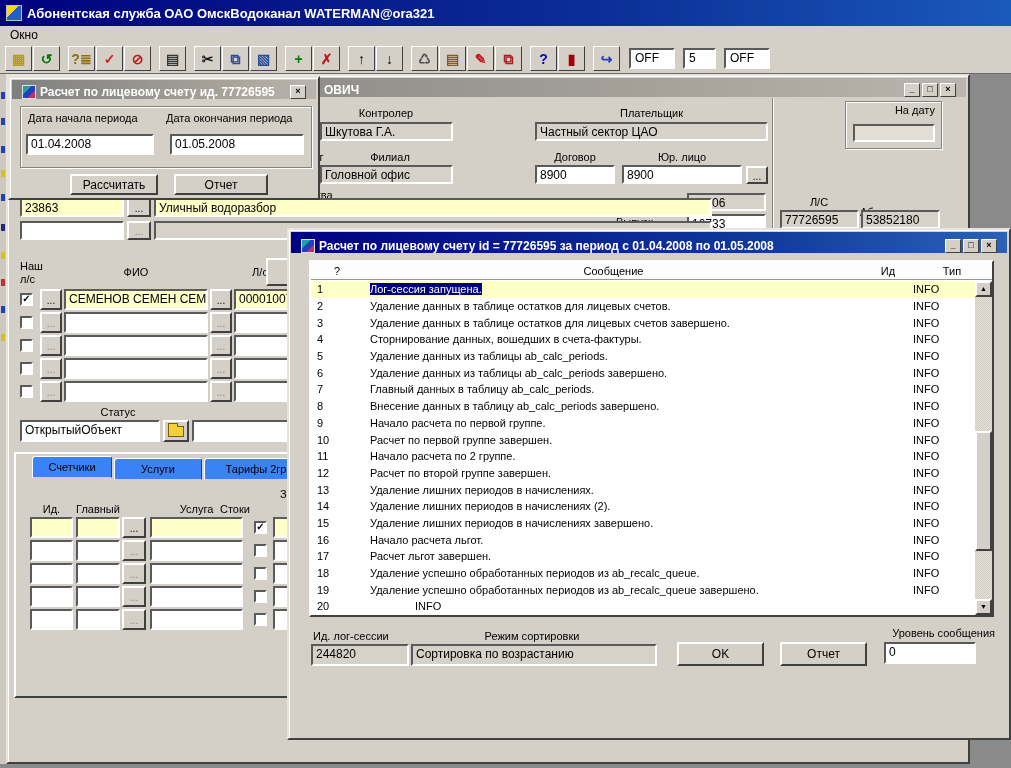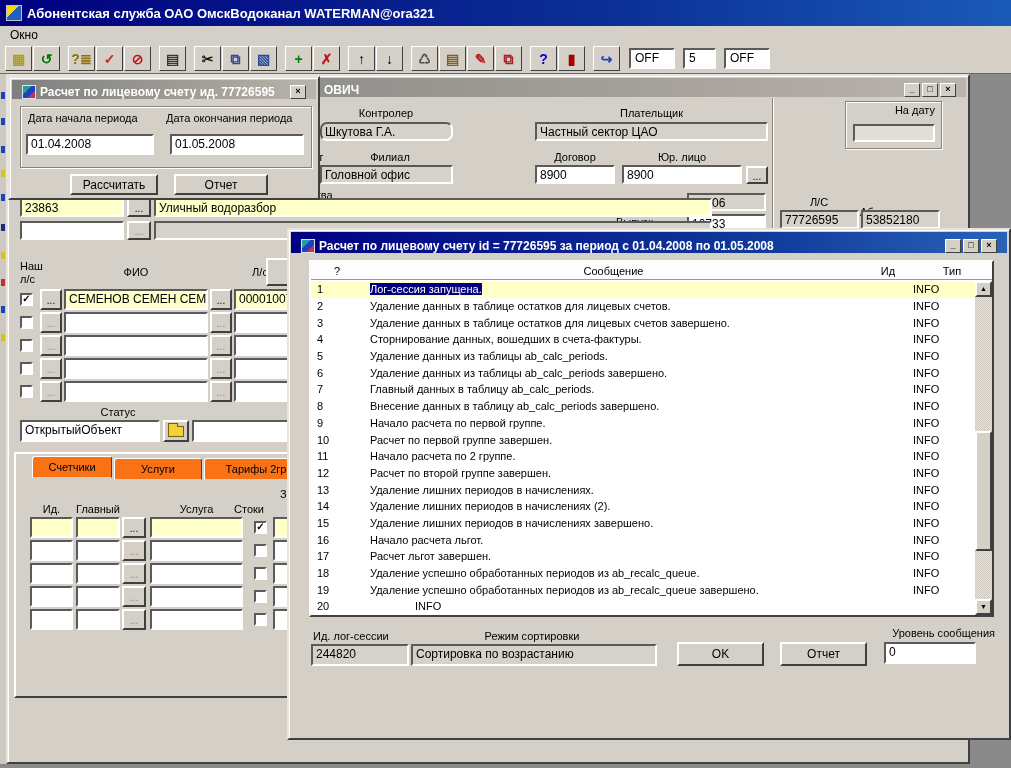--- a/index.html
+++ b/index.html
@@ -68,21 +68,21 @@
   .grow .cbox { margin-top:4px; }
   .gfld { height:21px; background:#fff; border:2px solid; border-color:#5a5a5a #ffffff #ffffff #5a5a5a;
     font-size:12px; padding:1px 3px; overflow:hidden; white-space:nowrap; }
   .gbtn { height:21px; background:#d4d0c8; border:2px solid; border-color:#ffffff #404040 #404040 #ffffff;
     font-size:10px; line-height:6px; text-align:center; color:#8a867e; padding-top:7px; }
   .people .grow:first-child .gfld { background:#ffffc8; }
   .people .grow:first-child .gbtn { color:#000; }
   .counters .grow:first-child .gfld { background:#ffffc8; }
   .counters .grow:first-child .gbtn { color:#000; }
 
-  .tab { position:absolute; height:22px; background:#f97316; border:1px solid; border-color:#ffffff #404040 #d4d0c8 #ffffff;
+  .tab { position:absolute; height:22px; background:#3b82f6; border:1px solid; border-color:#ffffff #404040 #d4d0c8 #ffffff;
     border-radius:3px 3px 0 0; font-size:11px; color:#000; display:flex; align-items:center; justify-content:center; }
   .tab.active { z-index:2; font-weight:normal; box-shadow:0 1px 0 #d4d0c8; }
 
   .folder-btn { position:absolute; background:#d4d0c8; border:2px solid; border-color:#ffffff #404040 #404040 #ffffff;
     display:flex; align-items:center; justify-content:center; }
   .folder-icon { position:relative; width:16px; height:11px; background:#f2d138; border:1px solid #7a6000; }
   .folder-icon::before { content:""; position:absolute; top:-4px; left:-1px; width:8px; height:3px;
     background:#f2d138; border:1px solid #7a6000; border-bottom:none; }
 
   
@@ -225,21 +225,21 @@
   <div class="win" id="form-win" style="left:6px; top:74px; width:964px; height:690px;">
     <div class="titlebar inactive">
       <span style="position:absolute; left:314px;">ОВИЧ</span>
       <span class="tspacer"></span>
       <span class="wbtn">_</span>
       <span class="wbtn">□</span>
       <span class="wbtn">×</span>
     </div>
 
     <div class="lbl" style="left:312px; top:31px; width:132px; text-align:center;">Контролер</div>
-    <div class="fld gray" style="left:312px; top:46px; width:133px; height:19px;border-radius:7px;">Шкутова Г.А.</div>
+    <div class="fld gray" style="left:312px; top:46px; width:133px; height:19px;">Шкутова Г.А.</div>
     <div class="lbl" style="left:527px; top:31px; width:233px; text-align:center;">Плательщик</div>
     <div class="fld gray" style="left:527px; top:46px; width:233px; height:19px;">Частный сектор ЦАО</div>
     <div class="etched abs" style="left:837px; top:25px; width:97px; height:48px;">
       <div class="lbl" style="right:6px; top:2px;">На дату</div>
       <div class="fld" style="left:7px; top:22px; width:82px; height:18px; background:#e2ded6;"></div>
     </div>
 
     <div class="lbl" style="left:306px; top:75px;">уг</div>
     <div class="lbl" style="left:322px; top:75px; width:120px; text-align:center;">Филиал</div>
     <div class="fld gray" style="left:312px; top:89px; width:133px; height:19px;">Головной офис</div>
@@ -325,21 +325,21 @@
     <div class="fld" style="left:184px; top:344px; width:160px; height:22px;"></div>
 
     <div class="raised abs" style="left:6px; top:376px; width:340px; height:246px;"></div>
     <div class="tab active" style="left:24px; top:380px; width:80px;">Счетчики</div>
     <div class="tab" style="left:106px; top:382px; width:88px;">Услуги</div>
     <div class="tab" style="left:196px; top:382px; width:104px;">Тарифы 2гр</div>
     <div class="lbl" style="left:272px; top:412px;">За</div>
     <div class="lbl" style="left:22px; top:427px; width:43px; text-align:center;">Ид.</div>
     <div class="lbl" style="left:64px; top:427px; width:52px; text-align:center;">Главный</div>
     <div class="lbl" style="left:142px; top:427px; width:93px; text-align:center;">Услуга</div>
-    <div class="lbl" style="left:212px; top:427px; width:44px; text-align:right;">Стоки</div>
+    <div class="lbl" style="left:212px; top:427px; width:44px; text-align:left;">Стоки</div>
 
     <div class="grid-col counters" style="left:22px; top:441px; width:320px;">
 
         <div class="grow">
           <span class="gfld" style="width:43px;"></span>
           <span class="gfld" style="width:44px; margin-left:3px;"></span>
           <span class="gbtn" style="width:24px; margin-left:2px;">...</span>
           <span class="gfld" style="width:93px; margin-left:4px;"></span>
           <span class="cbox" style="margin-left:11px;">✓</span>
           <span class="gfld" style="width:66px; margin-left:6px;"></span>

